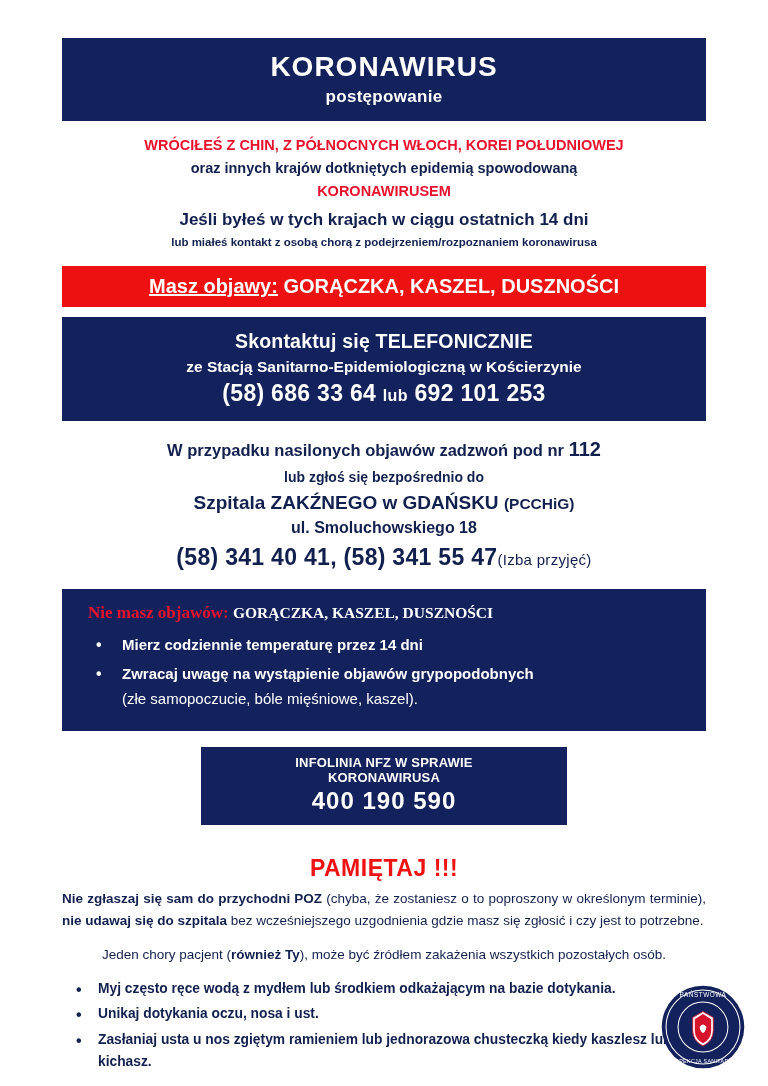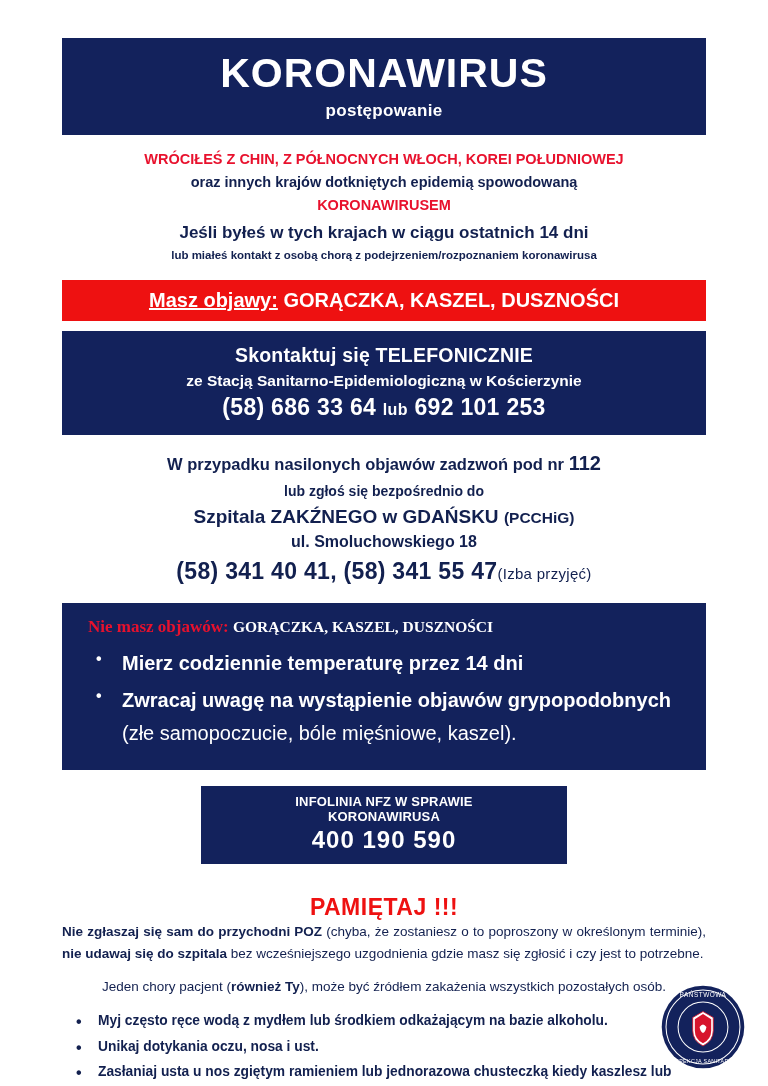--- a/index.html
+++ b/index.html
@@ -25,21 +25,21 @@
   }
 
   
   .header-banner {
     background: #13225c;
     color: #ffffff;
     text-align: center;
     padding: 14px 10px 14px 10px;
   }
   .header-title {
-    font-size: 41px;
+    font-size: 28px;
     font-weight: bold;
     letter-spacing: 1px;
     line-height: 1.05;
     margin-bottom: 6px;
   }
   .header-sub {
     font-size: 17px;
     font-weight: bold;
     letter-spacing: 0.3px;
   }
@@ -158,21 +158,21 @@
     font-size: 15.5px;
   }
   .nb2-list {
     margin: 10px 0 0 0;
     padding: 0;
     list-style: none;
   }
   .nb2-list li {
     position: relative;
     padding-left: 34px;
-    font-size: 20px;
+    font-size: 15px;
     font-weight: bold;
     line-height: 1.65;
     margin-bottom: 4px;
   }
   .nb2-list li::before {
     content: "\2022";
     position: absolute;
     left: 8px;
     top: -1px;
     font-size: 16px;
@@ -201,21 +201,21 @@
   
   .remember-title {
     text-align: center;
     color: #ee1111;
     font-size: 23px;
     font-weight: bold;
     margin-top: 30px;
     letter-spacing: 0.5px;
   }
   .remember-body {
-    margin-top: 0;
+    margin-top: 6px;
     color: #12204f;
     font-size: 13.5px;
     line-height: 1.62;
     text-align: justify;
   }
   .remember-p2 {
     margin-top: 12px;
     color: #12204f;
     font-size: 13.5px;
     line-height: 1.62;
@@ -333,21 +333,21 @@
 
   <div class="remember-body">
     <b>Nie  zgłaszaj  się  sam  do  przychodni  POZ</b><span> (chyba, że zostaniesz o to poproszony w określonym terminie), </span><b>nie udawaj się do szpitala</b><span> bez wcześniejszego uzgodnienia gdzie masz się zgłosić i czy jest to potrzebne.</span>
   </div>
 
   <div class="remember-p2">
     <span>Jeden chory pacjent (</span><b>również Ty</b><span>), może być źródłem zakażenia wszystkich pozostałych osób.</span>
   </div>
 
   <ul class="remember-list">
-    <li>Myj często ręce wodą z mydłem lub środkiem odkażającym na bazie alkoholu.</li>
+    <li>Myj często ręce wodą z mydłem lub środkiem odkażającym na bazie dotykania.</li>
     <li>Unikaj dotykania oczu, nosa i ust.</li>
     <li>Zasłaniaj usta u nos zgiętym ramieniem lub jednorazowa chusteczką kiedy kaszlesz lub kichasz.</li>
   </ul>
 
   <div class="logo">
     <svg viewBox="0 0 100 100" width="86" height="86" aria-hidden="true">
       <circle cx="50" cy="50" r="48" fill="#13225c"></circle>
       <circle cx="50" cy="50" r="43" fill="none" stroke="#ffffff" stroke-width="1.2"></circle>
       <circle cx="50" cy="50" r="29" fill="none" stroke="#ffffff" stroke-width="1.2"></circle>
       <path d="M50 32 L62 39 L62 54 Q62 66 50 72 Q38 66 38 54 L38 39 Z" fill="#ffffff" stroke="#c9102a" stroke-width="1"></path>

